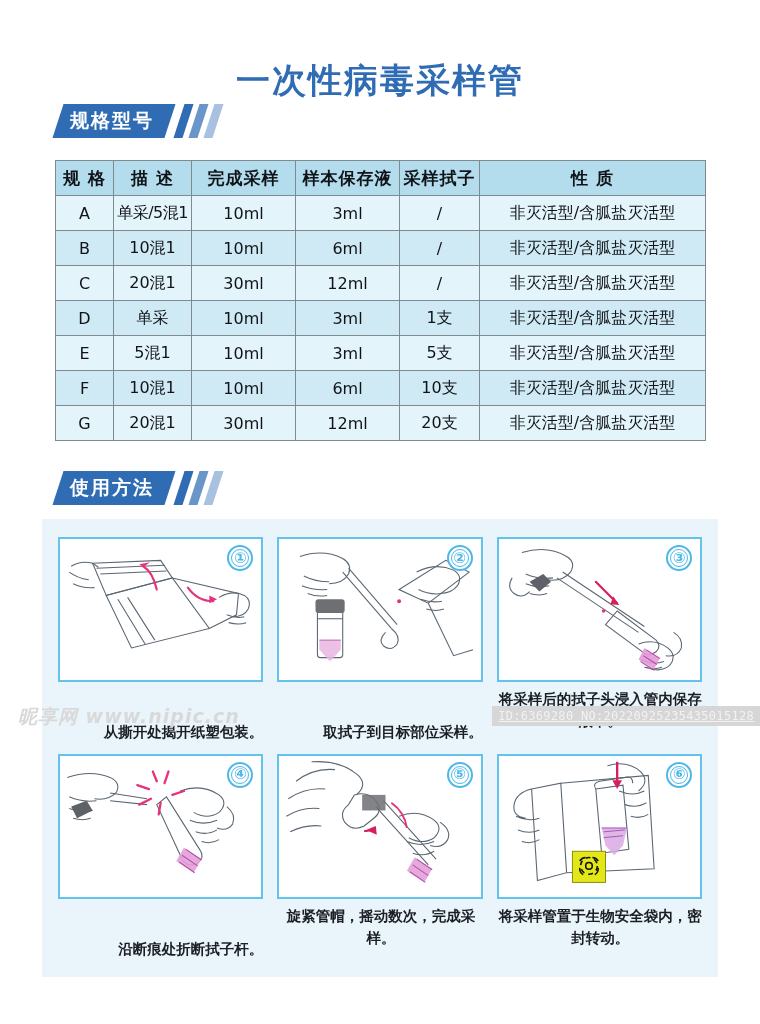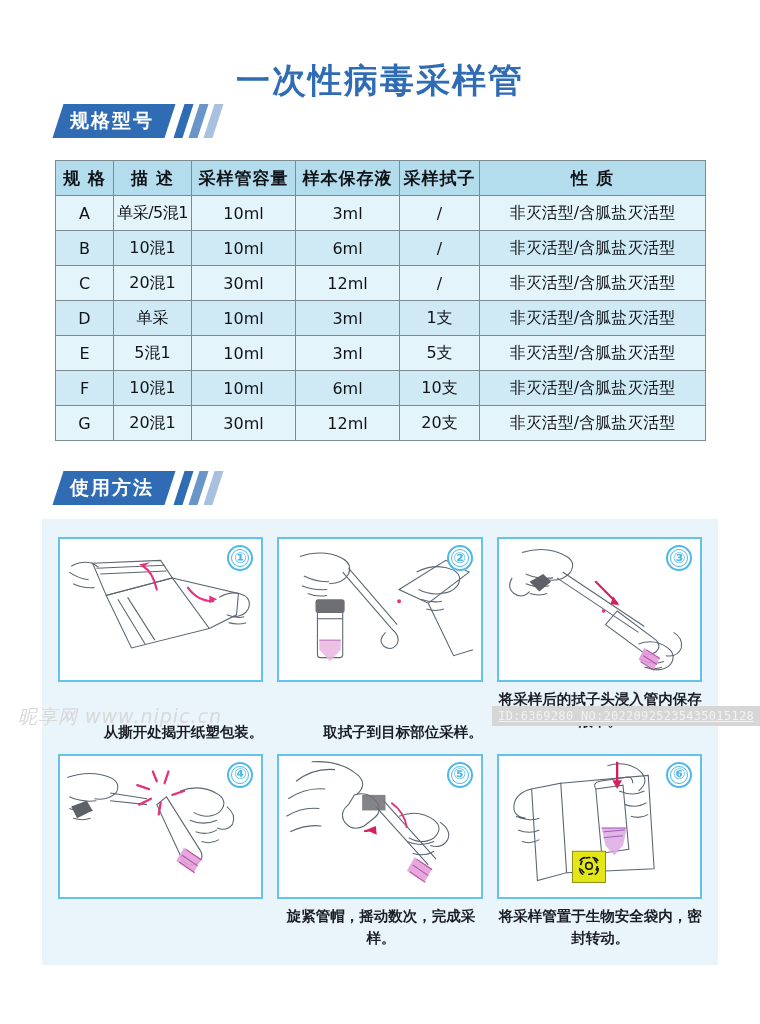--- a/index.html
+++ b/index.html
@@ -86,21 +86,21 @@
     font-size:14.5px; font-weight:bold; color:#1b1f24;
     line-height:1.5; text-align:center; padding-left:2px;
   }
   .cell.center .caption { text-align:right;margin-top:40px; }
   svg.art { position:absolute; inset:0; width:100%; height:100%; }
 
   
   .footer { position:absolute; left:0; bottom:0; width:760px; height:48px; }
   .wm {
     position:absolute; left:18px; top:12px;
-    font-size:19px; font-weight:normal; color:#d9d9d9;
+    font-size:19px; font-weight:bold; color:#d9d9d9;
     letter-spacing:1px; font-style:italic;
   }
   .idbox {
     position:absolute; right:0; top:14px;
     background:#d6d6d6; color:#f2f2f2;
     font-size:12px; padding:3px 6px; letter-spacing:.3px;
     font-family:"DejaVu Sans Mono","Liberation Mono",monospace;
     text-decoration:underline;
   }
 </style>
@@ -129,21 +129,21 @@
           <col class="col-b">
           <col class="col-c">
         <col class="col-d">
           <col class="col-e">
           <col class="col-f">
       </colgroup>
       <thead>
         <tr>
           <th>规 格</th>
           <th>描 述</th>
-          <th>采样管容量</th>
+          <th>完成采样</th>
           <th>样本保存液</th>
           <th>采样拭子</th>
           <th>性  质</th>
         </tr>
       </thead>
       <tbody>
         <tr>
           <td>A</td>
           <td class="tight">单采/5混1</td>
           <td>10ml</td>
@@ -315,20 +315,21 @@
                 <path d="M88 34 L76 30"></path>
               <path d="M90 44 L78 50"></path>
                 <path d="M100 48 L98 60"></path>
                 <path d="M112 40 L124 36"></path>
             </g>
           </svg>
           <div class="badge">
             <span>④</span>
           </div>
         </div>
+        <div class="caption">沿断痕处折断拭子杆。</div>
       </div>
 
       <div class="cell">
         <div class="figbox">
           <svg class="art" viewBox="0 0 200 145">
             <g fill="none" stroke="#5a6672" stroke-width="1.1">
               <path d="M30 6 q30 -2 48 14 q10 10 -2 20 M14 26 q18 -14 40 -12 M6 44 q18 -12 38 -10 M4 62 q16 -10 34 -8 M8 78 q16 -8 32 -6"></path>
               <path d="M74 40 q14 -4 22 6 q8 10 -2 18 l-10 8 q-12 6 -20 -4 q-6 -10 4 -18 Z"></path>
               <path d="M96 52 L150 112 M104 46 L158 106"></path>
               <path d="M120 62 q20 -8 36 4 q10 8 0 18 q-12 8 -26 0 M128 88 q14 6 28 0 M134 100 q12 4 22 -2"></path>

